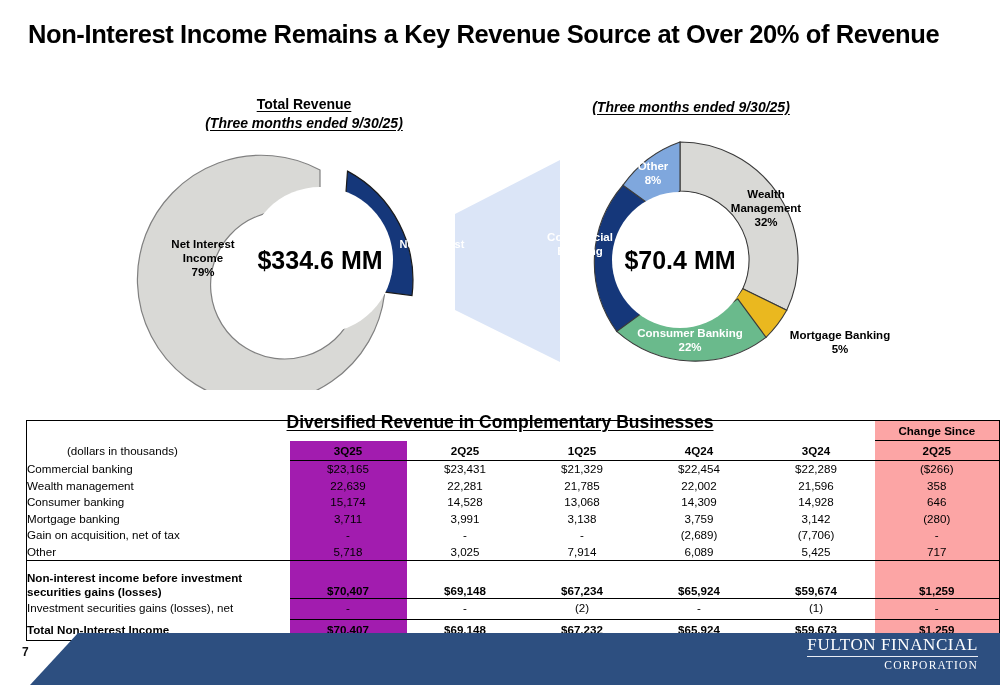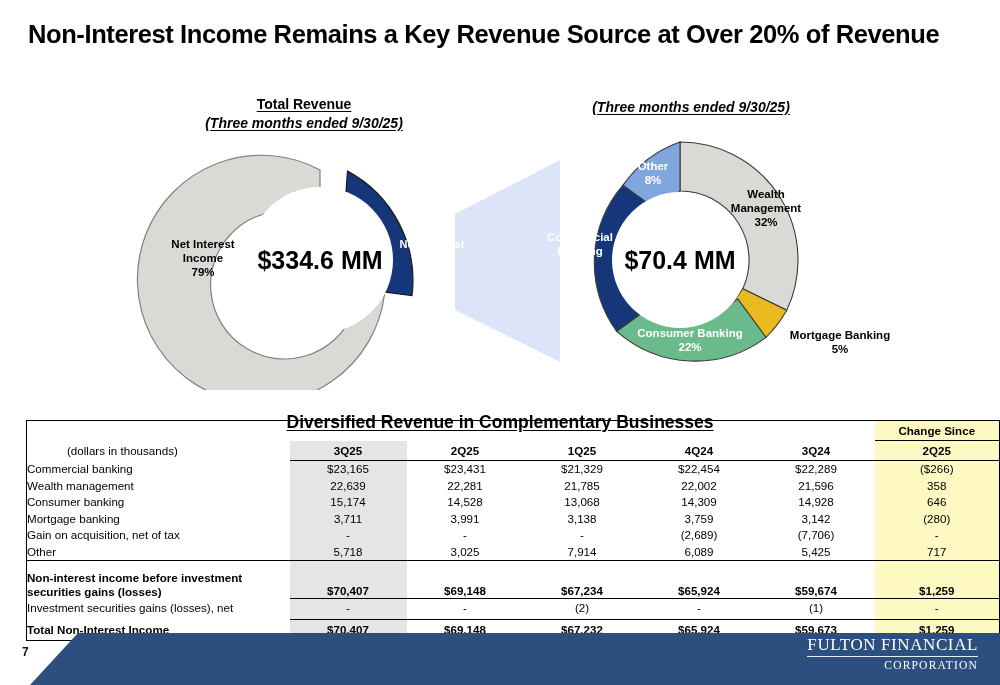--- a/index.html
+++ b/index.html
@@ -50,22 +50,22 @@
     border-left:1.4px solid #000;border-right:1.4px solid #000;
     border-top:1.4px solid #000;border-bottom:1.4px solid #000;
   }
   table.fin td{padding:0;vertical-align:middle;}
   col.c-label{width:263px;}
   col.c-q{width:117px;}
   col.c-chg{width:125px;}
 
   .lbl{padding-left:5px;text-align:left;white-space:nowrap;}
   .num{text-align:center;}
-  .hl{background:#e5e5e5;}           
-  .chg{background:#fef9c3;}          
+  .hl{background:#a21caf;}           
+  .chg{background:#fca5a5;}          
 
   tr.r-data td{height:16.5px;line-height:16.5px;}
   tr.r-head1 td{height:19px;line-height:19px;font-weight:bold;text-align:center;}
   tr.r-head2 td{height:19px;line-height:19px;font-weight:bold;text-align:center;}
   tr.r-head2 td.lbl{font-weight:normal;text-align:left;padding-left:40px;}
 
   .ul-head{border-bottom:1.1px solid #000;}
   .ul-chg{border-bottom:1.1px solid #000;}
 
   tr.r-total td{font-weight:bold;}

